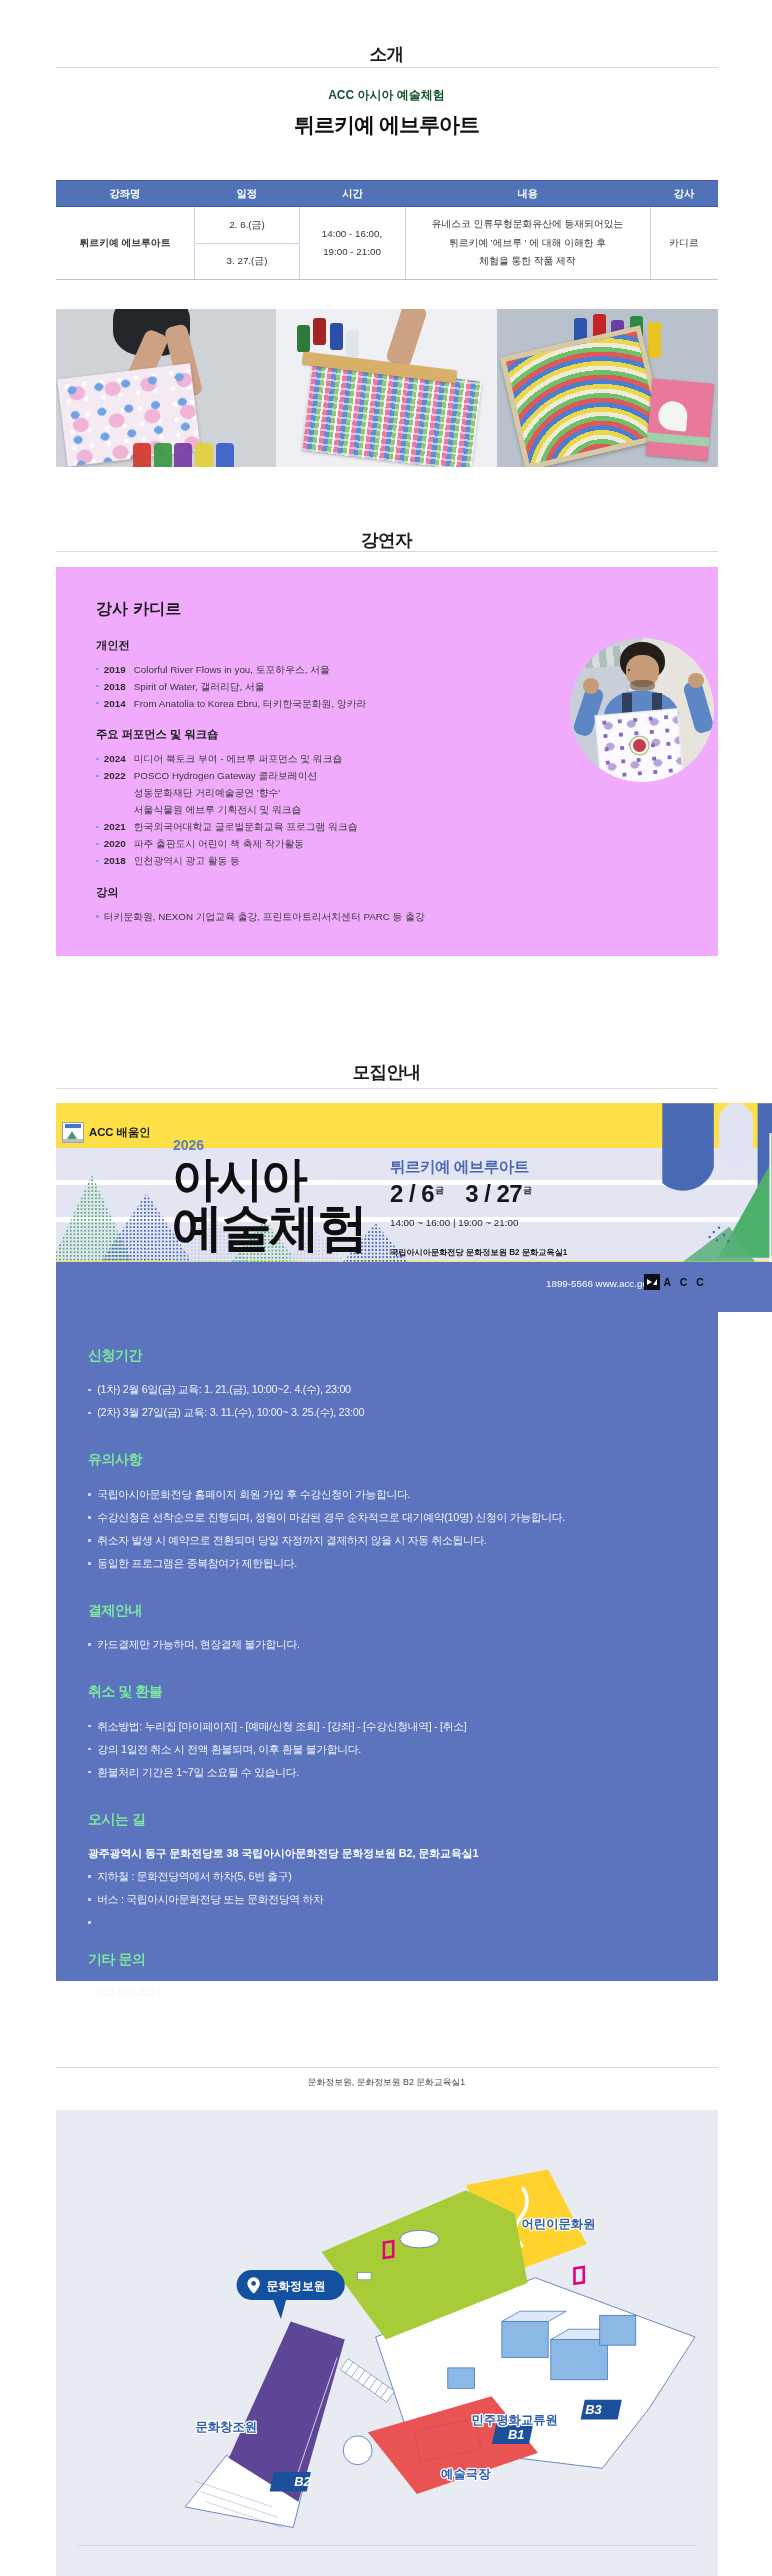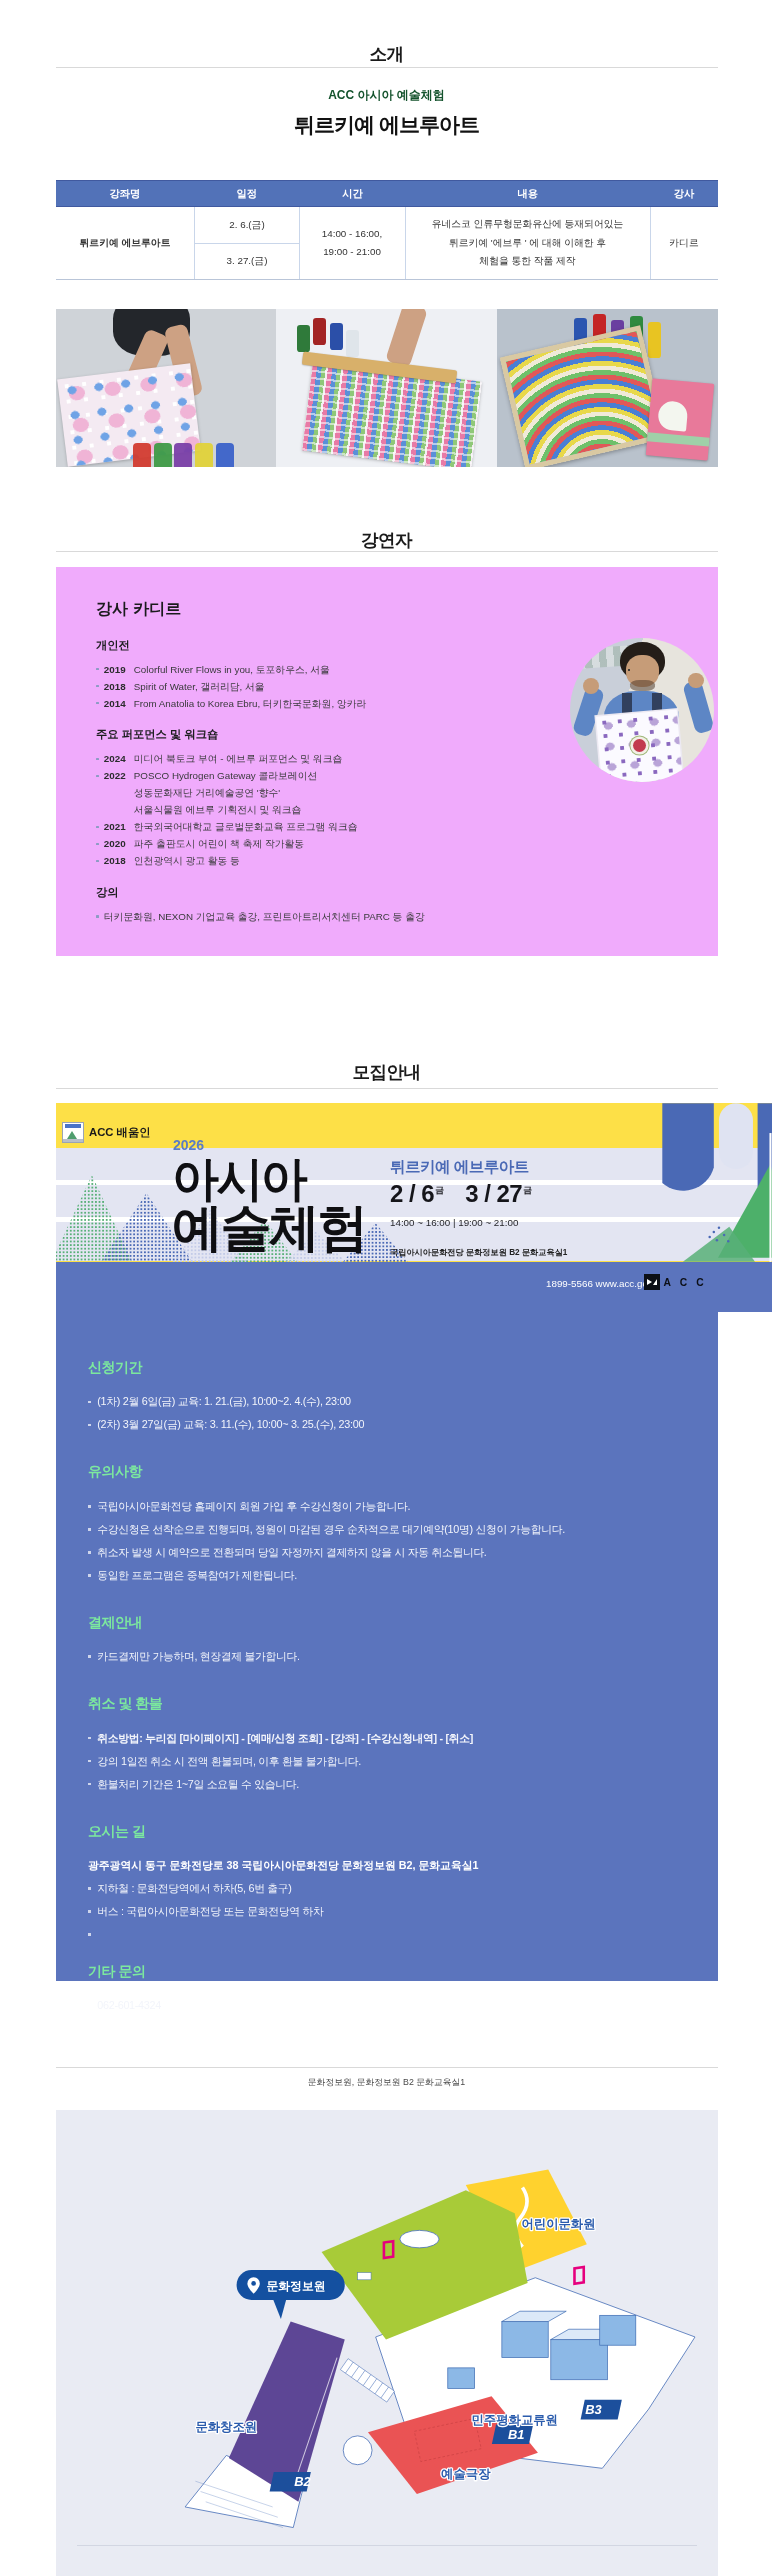--- a/index.html
+++ b/index.html
@@ -92,24 +92,24 @@
   .p-logo{position:absolute;left:588px;top:12.4px;display:flex;align-items:center;gap:4.1px;}
   .p-logo .blk{width:15.5px;height:15.5px;background:#0c0f16;position:relative;}
   .p-logo .blk i{position:absolute;left:2.6px;top:4.6px;width:0;height:0;border-top:3.1px solid transparent;border-bottom:3.1px solid transparent;border-left:5.2px solid #fff;}
   .p-logo .blk b{position:absolute;right:2.1px;top:4.1px;width:4.6px;height:6.7px;background:#fff;clip-path:polygon(0 100%,100% 0,100% 100%);}
   .p-logo .ltr{font-size:10.3px;font-weight:800;color:#0c0f16;letter-spacing:3.1px;}
   .dz{position:absolute;background:radial-gradient(currentColor 36%,transparent 40%) 0 0/3.6px 3.6px;}
   .tri{clip-path:polygon(50% 0,100% 100%,0 100%);}
   
   .bluepanel{position:absolute;left:56px;top:1311px;width:662px;height:670px;background:#5b74bd;box-sizing:border-box;padding:36px 20.6px 0 32px;}
   .bp-h{font-size:14px;font-weight:800;color:#7ce89e;margin:27px 0 13.4px 0;letter-spacing:-0.5px;}
-  .bp-h.first{margin-top:12px;font-family:Liberation Serif, serif;}
+  .bp-h.first{margin-top:0;font-family:Liberation Serif, serif;}
   .bp-line{display:flex;align-items:flex-start;line-height:23px;font-size:10.8px;color:#f3f5fb;letter-spacing:-0.3px;}
   .bp-line .dot{width:2.6px;height:2.6px;background:rgba(255,255,255,.7);margin:10.3px 6.7px 0 0;flex:0 0 auto;}
-  .bp-line.b{font-weight:700;}
+  .bp-line.b{font-weight:400;}
   .bp-lead{font-size:10.8px;font-weight:800;color:#fff;line-height:23px;}
   
   .sp-caption{position:absolute;left:0;width:100%;top:2077px;text-align:center;font-size:8.8px;color:#4a4a4a;}
   .graybox{position:absolute;left:56px;top:2110px;width:662px;height:1317px;background:#e9ebf3;}
   .map-hr{position:absolute;left:20.6px;width:620px;border-top:0.5px solid #d2d6e2;}
   svg text{font-family:"Liberation Sans",sans-serif;}
   .mt{font-size:24px;font-weight:700;fill:#2b5cad;paint-order:stroke;stroke:#fff;stroke-width:5px;stroke-linejoin:round;text-anchor:middle;}
   .tagp{fill:#1c4f9c;}
   .tagt{font-size:25px;font-weight:800;font-style:italic;fill:#fff;text-anchor:middle;}
   .pint{font-size:23px;font-weight:700;fill:#fff;text-anchor:start;}

